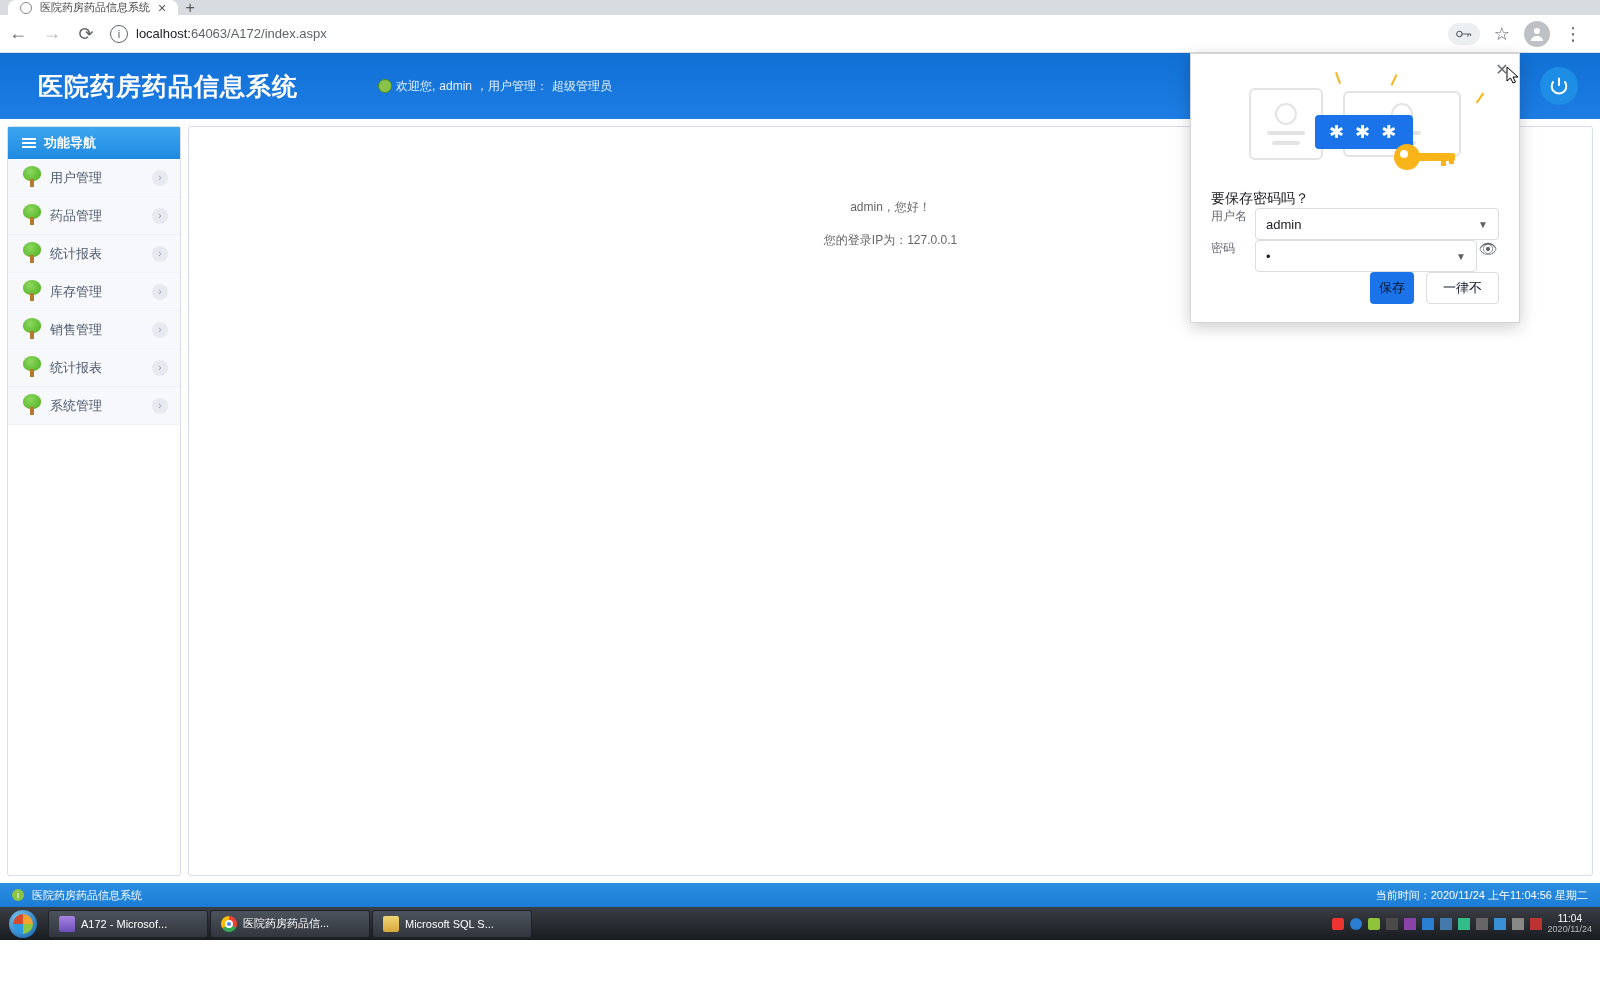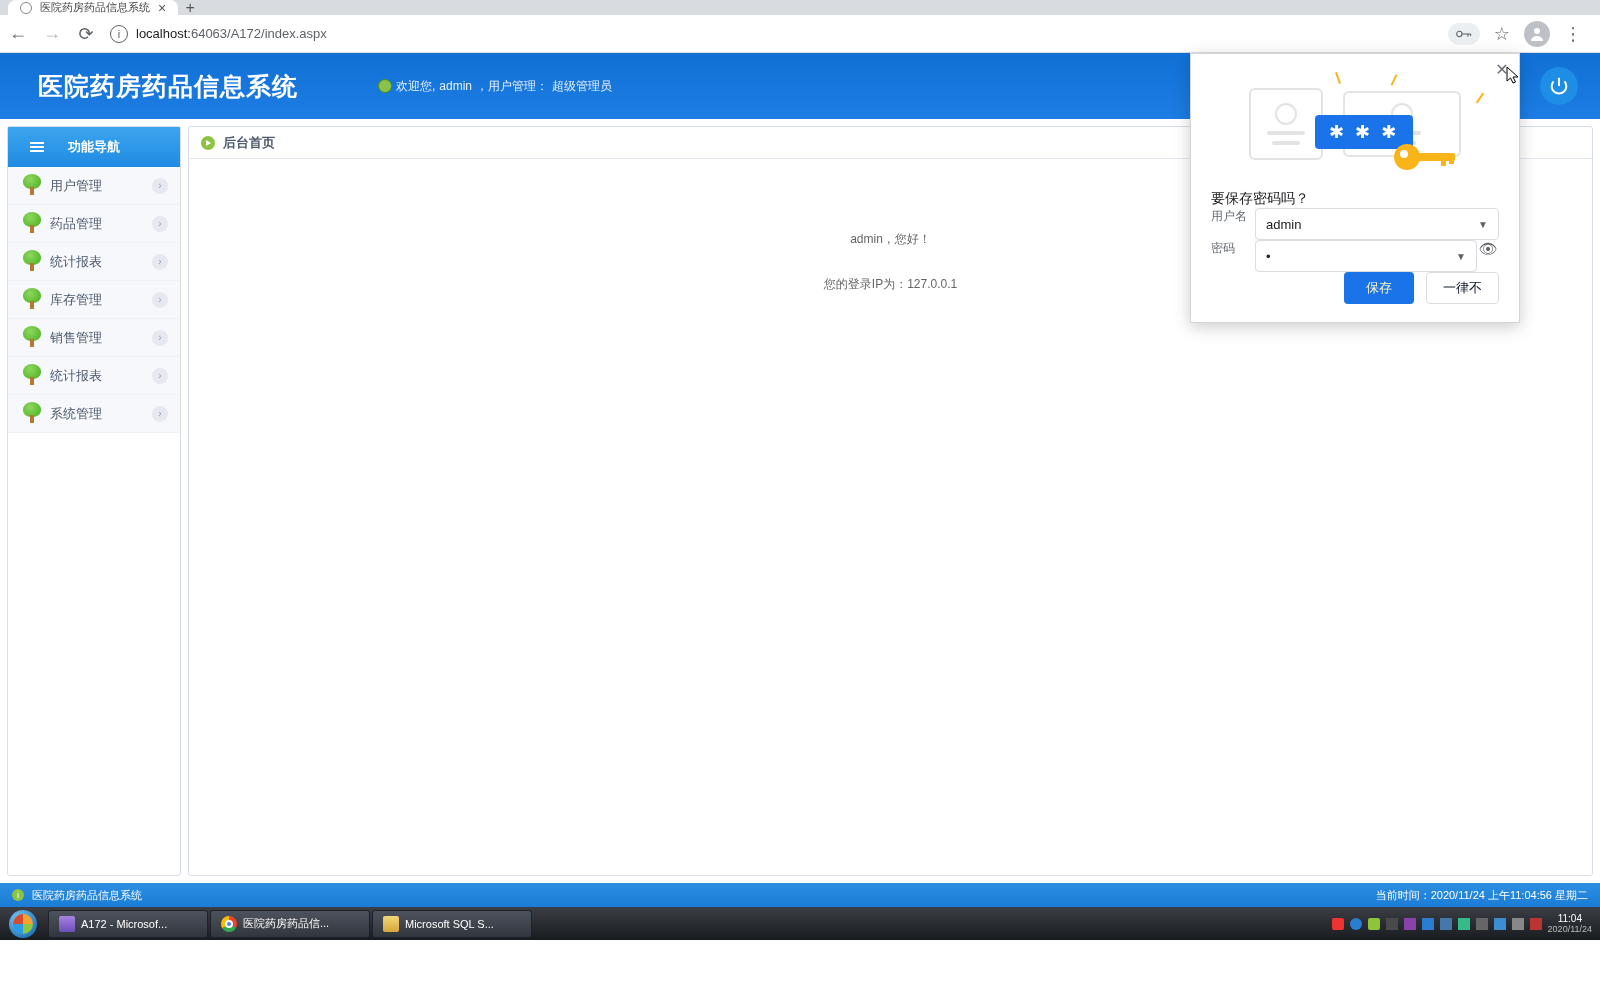--- a/index.html
+++ b/index.html
@@ -35,35 +35,35 @@
 .welcome { color: #e8f1fd; font-size: 12px; margin-left: 80px; display: flex; align-items: center; gap: 4px; }
 .welcome .dot { width: 14px; height: 14px; background: #8bc34a; border-radius: 50%; border: 1px solid #4e8f0f; }
 .power-btn { position: absolute; right: 22px; top: 14px; width: 38px; height: 38px; border-radius: 50%; background: #1d8de6; display: flex; align-items: center; justify-content: center; }
 .power-btn svg { width: 22px; height: 22px; stroke: #fff; fill: none; stroke-width: 2.2; }
 
 
 .main { display: flex; gap: 7px; padding: 7px; height: 764px; background: #fff; }
 
 
 .sidebar { width: 174px; border: 1px solid #d7ddea; border-radius: 3px; background: #fff; }
-.side-head { height: 40px; background: linear-gradient(#3da5ef, #1f8ae2); color: #fff; font-size: 13px; display: flex; align-items: center; gap: 24px; padding-left: 22px; font-weight: bold; }
+.side-head { height: 32px; background: linear-gradient(#3da5ef, #1f8ae2); color: #fff; font-size: 13px; display: flex; align-items: center; gap: 8px; padding-left: 14px; font-weight: bold; }
 .side-head .hamb { width: 14px; display: flex; flex-direction: column; gap: 2px; }
 .side-head .hamb span { height: 2px; background: #fff; }
 .side-item { height: 38px; display: flex; align-items: center; padding: 0 12px; border-bottom: 1px solid #eef1f6; background: #f6f8fb; color: #4d596d; font-size: 13px; cursor: pointer; }
 .tree-icon { width: 24px; height: 24px; position: relative; margin-right: 6px; }
 .tree-icon .crown { position: absolute; top: 0; left: 3px; width: 18px; height: 15px; background: radial-gradient(circle at 40% 35%, #8dd85e, #4aad1e); border-radius: 50% 50% 45% 45%; }
 .tree-icon .trunk { position: absolute; bottom: 3px; left: 10px; width: 4px; height: 8px; background: #b2792f; }
 .side-item .chev { margin-left: auto; width: 16px; height: 16px; border-radius: 50%; background: #e6e9ef; display: flex; align-items: center; justify-content: center; font-size: 10px; color: #9aa4b5; }
 
 
 .content { flex: 1; border: 1px solid #d7ddea; border-radius: 3px; background: #fff; display: flex; flex-direction: column; }
 .content-head { height: 32px; border-bottom: 1px solid #e4e8ef; display: flex; align-items: center; gap: 8px; padding-left: 12px; font-size: 13px; color: #4d596d; font-weight: bold; }
 .play { width: 14px; height: 14px; border-radius: 50%; background: #8bc442; display: flex; align-items: center; justify-content: center; }
 .play::after { content: ""; border-left: 5px solid #fff; border-top: 3px solid transparent; border-bottom: 3px solid transparent; margin-left: 1px; }
-.content-body { flex: 1; display: flex; flex-direction: column; align-items: center; padding-top: 72px; gap: 28px; font-size: 12px; color: #666; }
+.content-body { flex: 1; display: flex; flex-direction: column; align-items: center; padding-top: 72px; gap: 16px; font-size: 12px; color: #666; }
 
 
 .statusbar { height: 24px; background: linear-gradient(#2b8fe1, #1b7cd5); color: #fff; font-size: 11px; display: flex; align-items: center; padding: 0 12px; }
 .statusbar .left { display: flex; align-items: center; gap: 8px; }
 .statusbar .info-dot { width: 12px; height: 12px; border-radius: 50%; background: #8bc442; display: flex; align-items: center; justify-content: center; font-size: 9px; }
 .statusbar .right { margin-left: auto; }
 
 
 .taskbar { height: 33px; background: linear-gradient(#3b3f45, #181b20); display: flex; align-items: center; padding-left: 0; gap: 2px; }
 .start { width: 46px; height: 33px; display: flex; align-items: center; justify-content: center; }
@@ -89,21 +89,21 @@
 .pw-chip { background: #1a73e8; color: #fff; border-radius: 4px; padding: 6px 14px; font-size: 18px; letter-spacing: 3px; position: absolute; top: 45px; left: 104px; }
 .pw-key { position: absolute; bottom: 4px; right: 38px; }
 .spark { position: absolute; width: 2px; height: 12px; background: #f9b41a; }
 .pw-title { font-size: 14px; color: #202124; }
 .pw-row { display: flex; align-items: flex-start; margin-bottom: 0; font-size: 12px; color: #646a73; }
 .pw-row label { width: 44px; }
 .pw-select { flex: 1; height: 32px; border: 1px solid #dadce0; border-radius: 4px; padding: 0 10px; display: flex; align-items: center; position: relative; font-size: 13px; color: #202124; }
 .pw-select .dd { position: absolute; right: 10px; font-size: 10px; color: #5f6368; }
 .eye { width: 22px; text-align: center; font-size: 15px; color: #5f6368; }
 .pw-actions { display: flex; justify-content: flex-end; gap: 12px; }
-.btn-primary { background: #1a73e8; color: #fef9c3; border: none; height: 32px; padding: 0 22px; border-radius: 4px; font-size: 13px; cursor: pointer; }
+.btn-primary { background: #1a73e8; color: #0f172a; border: none; height: 32px; padding: 0 9px; border-radius: 4px; font-size: 13px; cursor: pointer; }
 .btn-secondary { background: #fff; color: #0f172a; border: 1px solid #dadce0; height: 32px; padding: 0 16px; border-radius: 4px; font-size: 13px; cursor: pointer; }
 
 .cursor { position: absolute; top: 66px; right: 80px; z-index: 60; }
 .cursor svg { width: 14px; height: 20px; }
 </style>
 </head>
 <body>
 
 <div class="tabbar">
   <div class="tab">
@@ -223,24 +223,20 @@
       <span class="tree-icon">
           <span class="crown"></span>
           <span class="trunk"></span>
         </span>
       <span>系统管理</span>
       <span class="chev">›</span>
     </div>
   </div>
 
   <div class="content">
-    <div class="content-head">
-      <span class="play"></span>
-      <span>后台首页</span>
-    </div>
     <div class="content-body">
       <div>admin，您好！</div>
       <div>您的登录IP为：127.0.0.1</div>
     </div>
   </div>
 </div>
 
 <div class="statusbar">
   <div class="left">
     <span class="info-dot">i</span>

